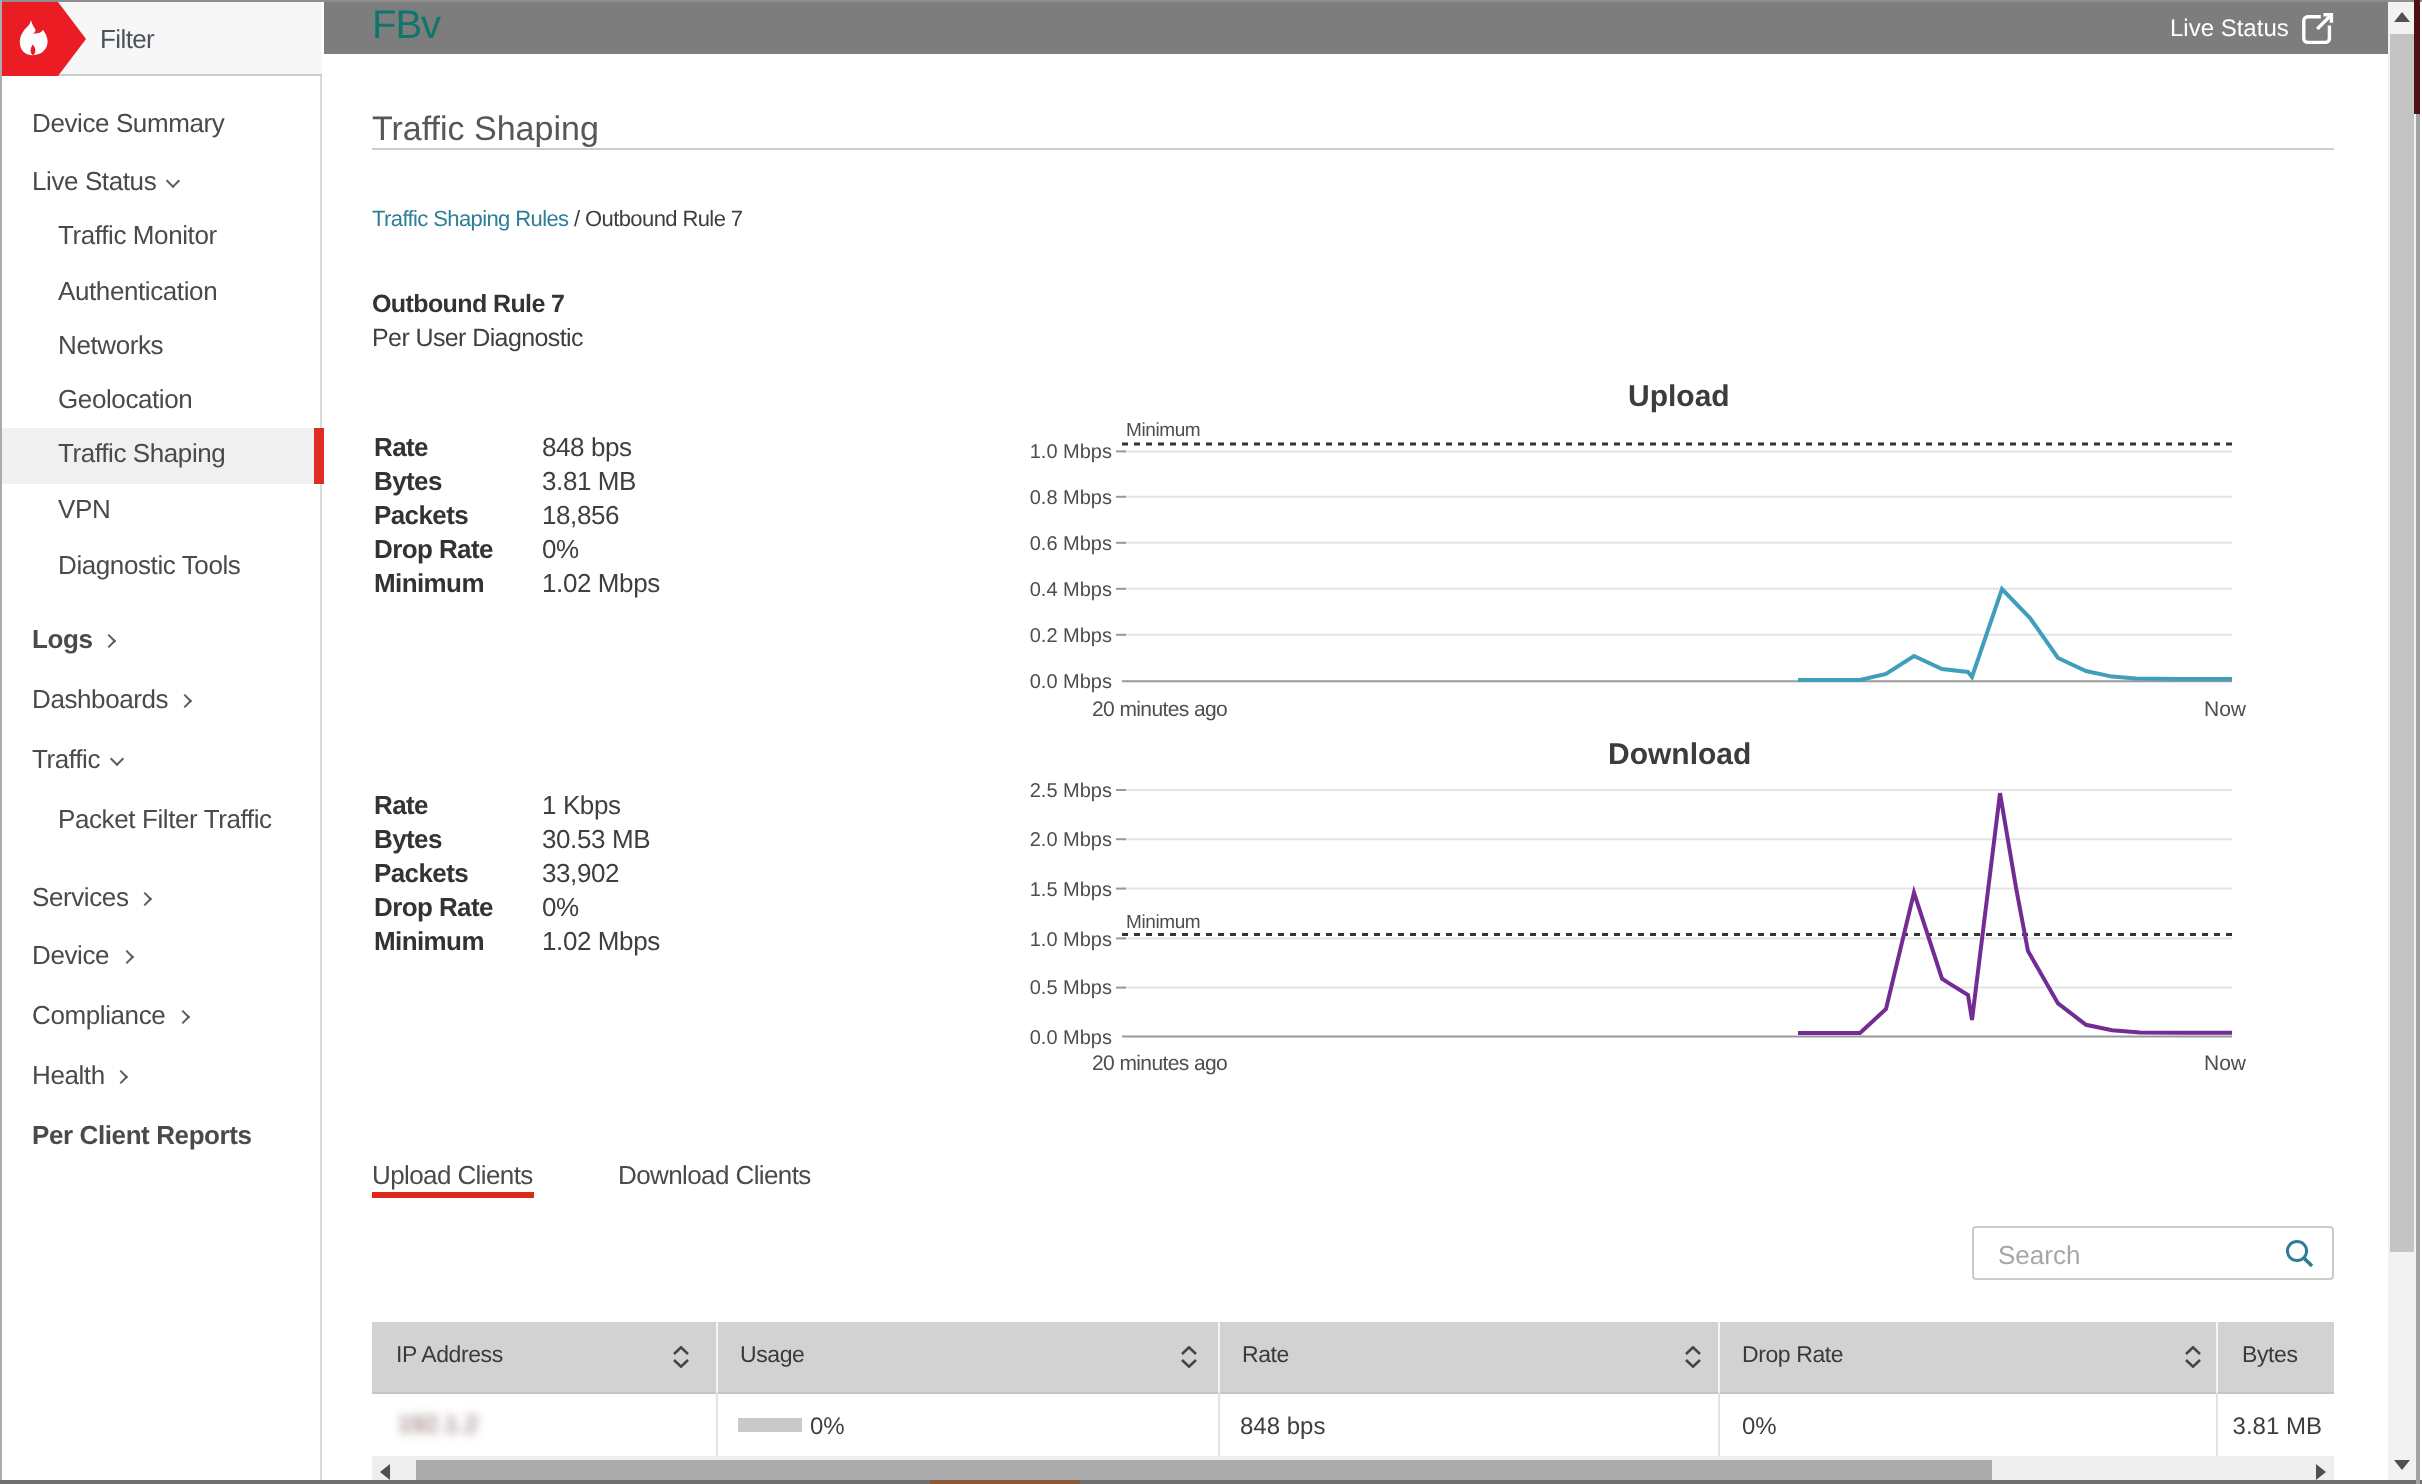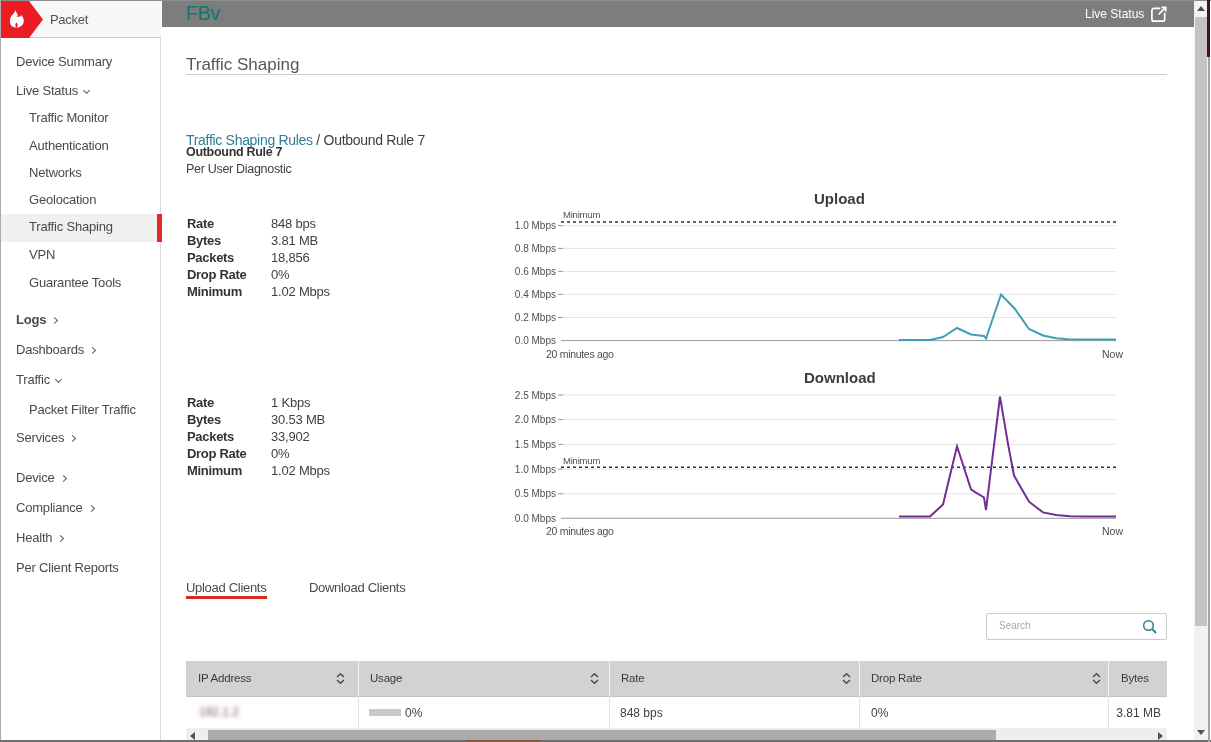--- a/index.html
+++ b/index.html
@@ -29,38 +29,38 @@
 .chev-r { display:inline-block; width:5px; height:5px; border-right:1.4px solid #5c5c5c; border-bottom:1.4px solid #5c5c5c; transform:rotate(-45deg); margin-left:6px; vertical-align:1px; }
 
 
 #topbar { left:162px; top:1px; width:1032px; height:26px; background:#7d7d7d; }
 #fbv { left:186px; top:2px; font-size:20px; color:#0f766e; letter-spacing:-0.5px; }
 #livestatus { left:1085px; top:7px; font-size:12px; color:#fff; }
 
 
 #h1 { left:186px; top:55px; font-size:17px; color:#55585b; }
 #hr1 { left:186px; top:74px; width:981px; height:1px; background:#cdcdcd; }
-#crumb { left:186px; top:104px; font-size:14px; color:#3e3e3e; letter-spacing:-0.3px;margin-top:28px; }
+#crumb { left:186px; top:104px; font-size:11px; color:#3e3e3e; letter-spacing:-0.3px; }
 #crumb a { color:#2d7f95; text-decoration:none; }
 #rule-title { left:186px; top:145px; font-size:12.5px; font-weight:bold; color:#333; letter-spacing:-0.3px; }
 #rule-sub { left:186px; top:162px; font-size:12.5px; color:#3f3f3f; letter-spacing:-0.3px; }
 
 .stat-label { font-size:13px; font-weight:bold; color:#333; line-height:17px; letter-spacing:-0.3px; }
 .stat-value { font-size:13px; color:#3f3f3f; line-height:17px; letter-spacing:-0.2px; }
 
 .ctitle { font-size:15px; font-weight:bold; color:#3c3c3c; }
 
 
 #tab1 { left:186px; top:580px; font-size:13px; color:#4a4a4a; letter-spacing:-0.3px; }
 #tab2 { left:309px; top:580px; font-size:13px; color:#4a4a4a; letter-spacing:-0.3px; }
 #tabline { left:186px; top:596px; width:81px; height:3px; background:#da2a1e; }
 
 
 #search { left:986px; top:613px; width:181px; height:27px; border:1px solid #cbcbcb; border-radius:2px; background:#fff; }
-#search-ph { left:999px; top:620px; font-size:10px; color:#a7a7a7; }
+#search-ph { left:999px; top:620px; font-size:13px; color:#a7a7a7; }
 
 
 #thead { left:186px; top:661px; width:981px; height:35px; background:#d2d2d2; }
 .th { font-size:11.5px; color:#3a3a3a; top:672px; letter-spacing:-0.2px; }
 .tdv { left:0; top:661px; width:1px; height:35px; background:#f5f5f5; }
 .rdv { top:696px; width:1px; height:32px; background:#e4e4e4; }
 #row1 { left:186px; top:696px; width:981px; height:32px; background:#fff; border-top:1px solid #c4c4c4; }
 .td { font-size:12px; color:#3e3e3e; top:706px; }
 #ipblur { left:199px; top:705px; width:46px; height:14px; font-size:12px; color:#7a5555; filter:blur(2.3px); }
 #usagebar { left:369px; top:709px; width:32px; height:7px; background:#c9c9c9; }
@@ -87,40 +87,40 @@
 
   <div class="abs" id="sidebar"></div>
   <div class="abs sel-bg"></div>
   <div class="abs sel-bar"></div>
   <div class="abs" id="sideband"></div>
   <div class="abs" id="pennant"></div>
   <svg class="abs" style="left:9px; top:10px;" width="15" height="18" viewBox="0 0 15 18">
     <path d="M6.5 0 C6.8 2.1 8.3 3.8 8.8 5.1 C8.7 5.9 8.0 6.4 7.5 6.7 C9.2 7.0 11.6 6.7 12.5 4.9 C13.8 6.9 14.8 8.6 14.8 10.8 C14.8 14.8 11.6 17.6 7.5 17.6 C3.2 17.6 0.9 14.8 0.9 11.0 C0.9 8.0 2.6 5.4 4.3 3.8 C5.4 2.7 6.2 1.6 6.5 0 Z" fill="#fff"></path>
     <path d="M7.5 17.7 C5.9 16.3 5.9 14.3 7.4 12.2 C9.1 14.3 9.1 16.3 7.5 17.7 Z" fill="#ec1c24"></path>
   </svg>
-  <div class="abs" id="devices-label">Packet</div>
+  <div class="abs" id="devices-label">Filter</div>
 
   <div class="abs mi" style="left:16px; top:54px;">Device Summary</div>
   <div class="abs mi" style="left:16px; top:83px;">Live Status<span class="chev-d"></span></div>
   <div class="abs mi" style="left:29px; top:110px;">Traffic Monitor</div>
   <div class="abs mi" style="left:29px; top:138px;">Authentication</div>
   <div class="abs mi" style="left:29px; top:165px;">Networks</div>
   <div class="abs mi" style="left:29px; top:192px;">Geolocation</div>
   <div class="abs mi" style="left:29px; top:219px;">Traffic Shaping</div>
   <div class="abs mi" style="left:29px; top:247px;">VPN</div>
-  <div class="abs mi" style="left:29px; top:275px;">Guarantee Tools</div>
+  <div class="abs mi" style="left:29px; top:275px;">Diagnostic Tools</div>
   <div class="abs mi" style="left:16px; top:312px;font-weight:bold;">Logs<span class="chev-r"></span></div>
   <div class="abs mi" style="left:16px; top:342px;">Dashboards<span class="chev-r"></span></div>
   <div class="abs mi" style="left:16px; top:372px;">Traffic<span class="chev-d"></span></div>
   <div class="abs mi" style="left:29px; top:402px;">Packet Filter Traffic</div>
-  <div class="abs mi" style="left:16px; top:430px;">Services<span class="chev-r"></span></div>
+  <div class="abs mi" style="left:16px; top:441px;">Services<span class="chev-r"></span></div>
   <div class="abs mi" style="left:16px; top:470px;text-align:right;">Device<span class="chev-r"></span></div>
   <div class="abs mi" style="left:16px; top:500px;">Compliance<span class="chev-r"></span></div>
   <div class="abs mi" style="left:16px; top:530px;">Health<span class="chev-r"></span></div>
-  <div class="abs mi" style="left:16px; top:560px;">Per Client Reports</div>
+  <div class="abs mi" style="left:16px; top:560px;font-weight:bold;">Per Client Reports</div>
 
   <div class="abs" id="h1">Traffic Shaping</div>
   <div class="abs" id="hr1"></div>
   <div class="abs" id="crumb"><a>Traffic Shaping Rules</a> / Outbound Rule 7</div>
   <div class="abs" id="rule-title">Outbound Rule 7</div>
   <div class="abs" id="rule-sub">Per User Diagnostic</div>
 
   <div class="abs stat-label" style="left:187px; top:215px;">Rate<br>Bytes<br>Packets<br>Drop Rate<br>Minimum</div>
   <div class="abs stat-value" style="left:271px; top:215px;">848 bps<br>3.81 MB<br>18,856<br>0%<br>1.02 Mbps</div>
 

